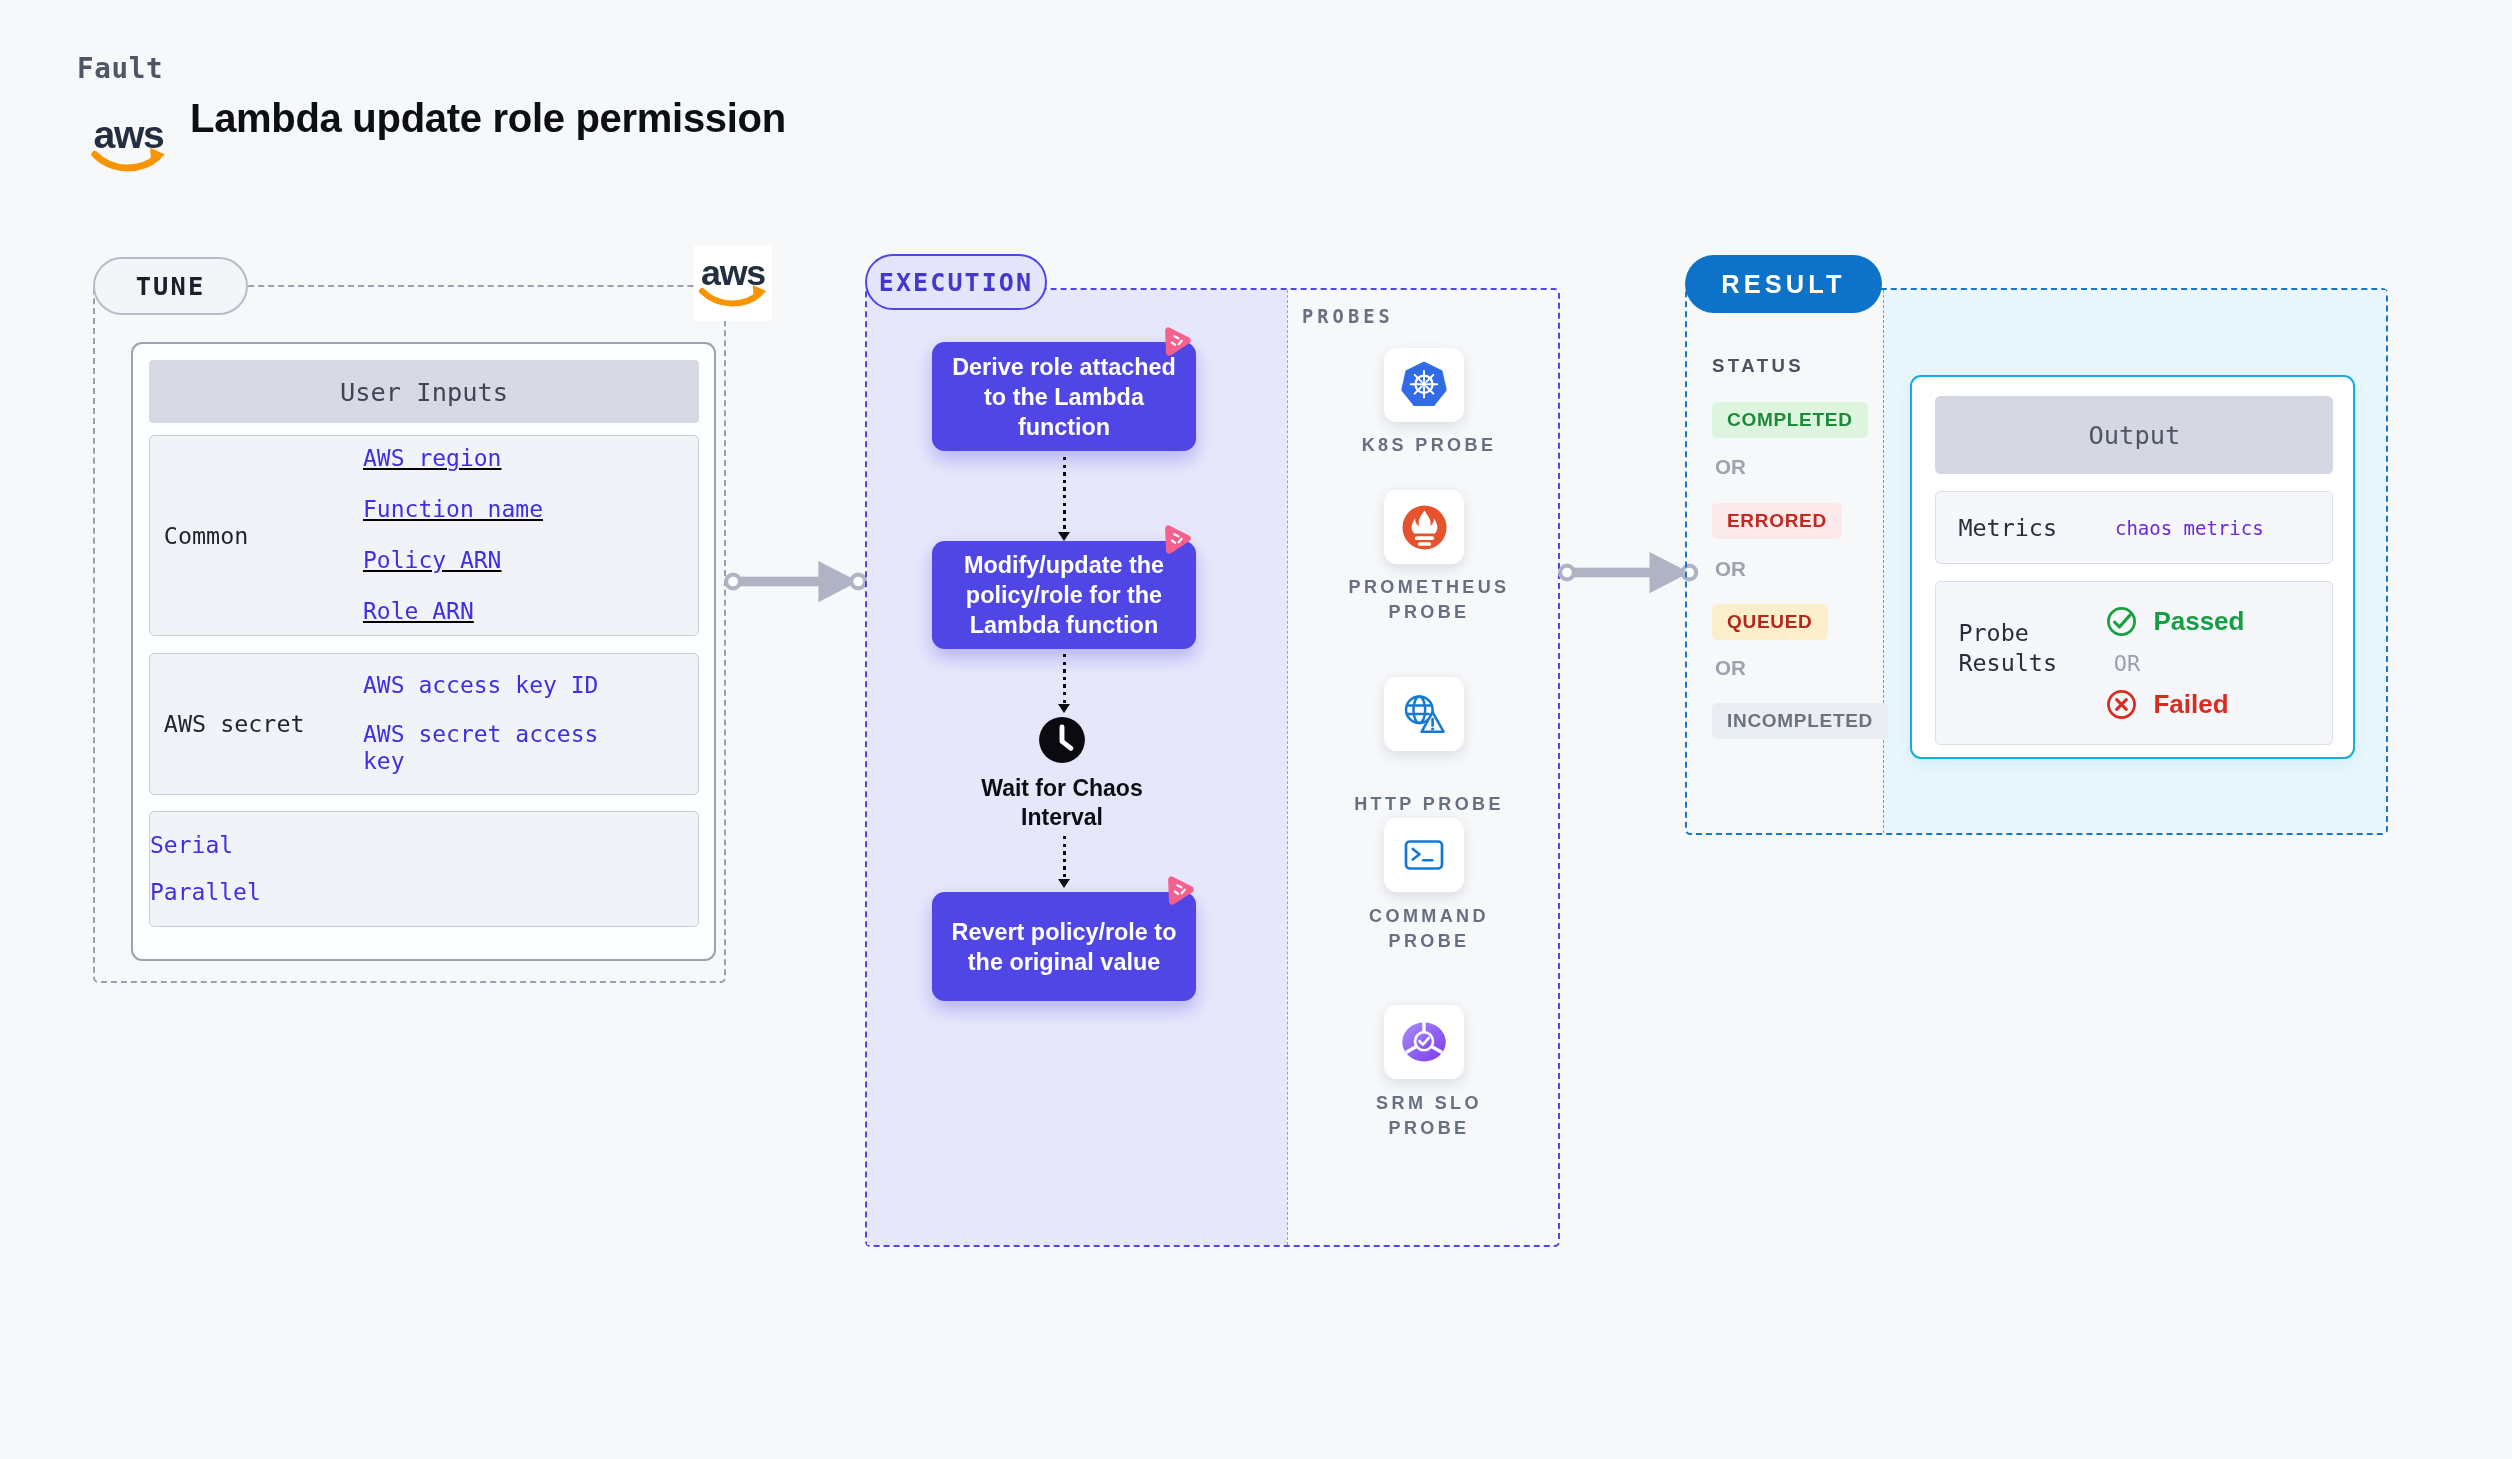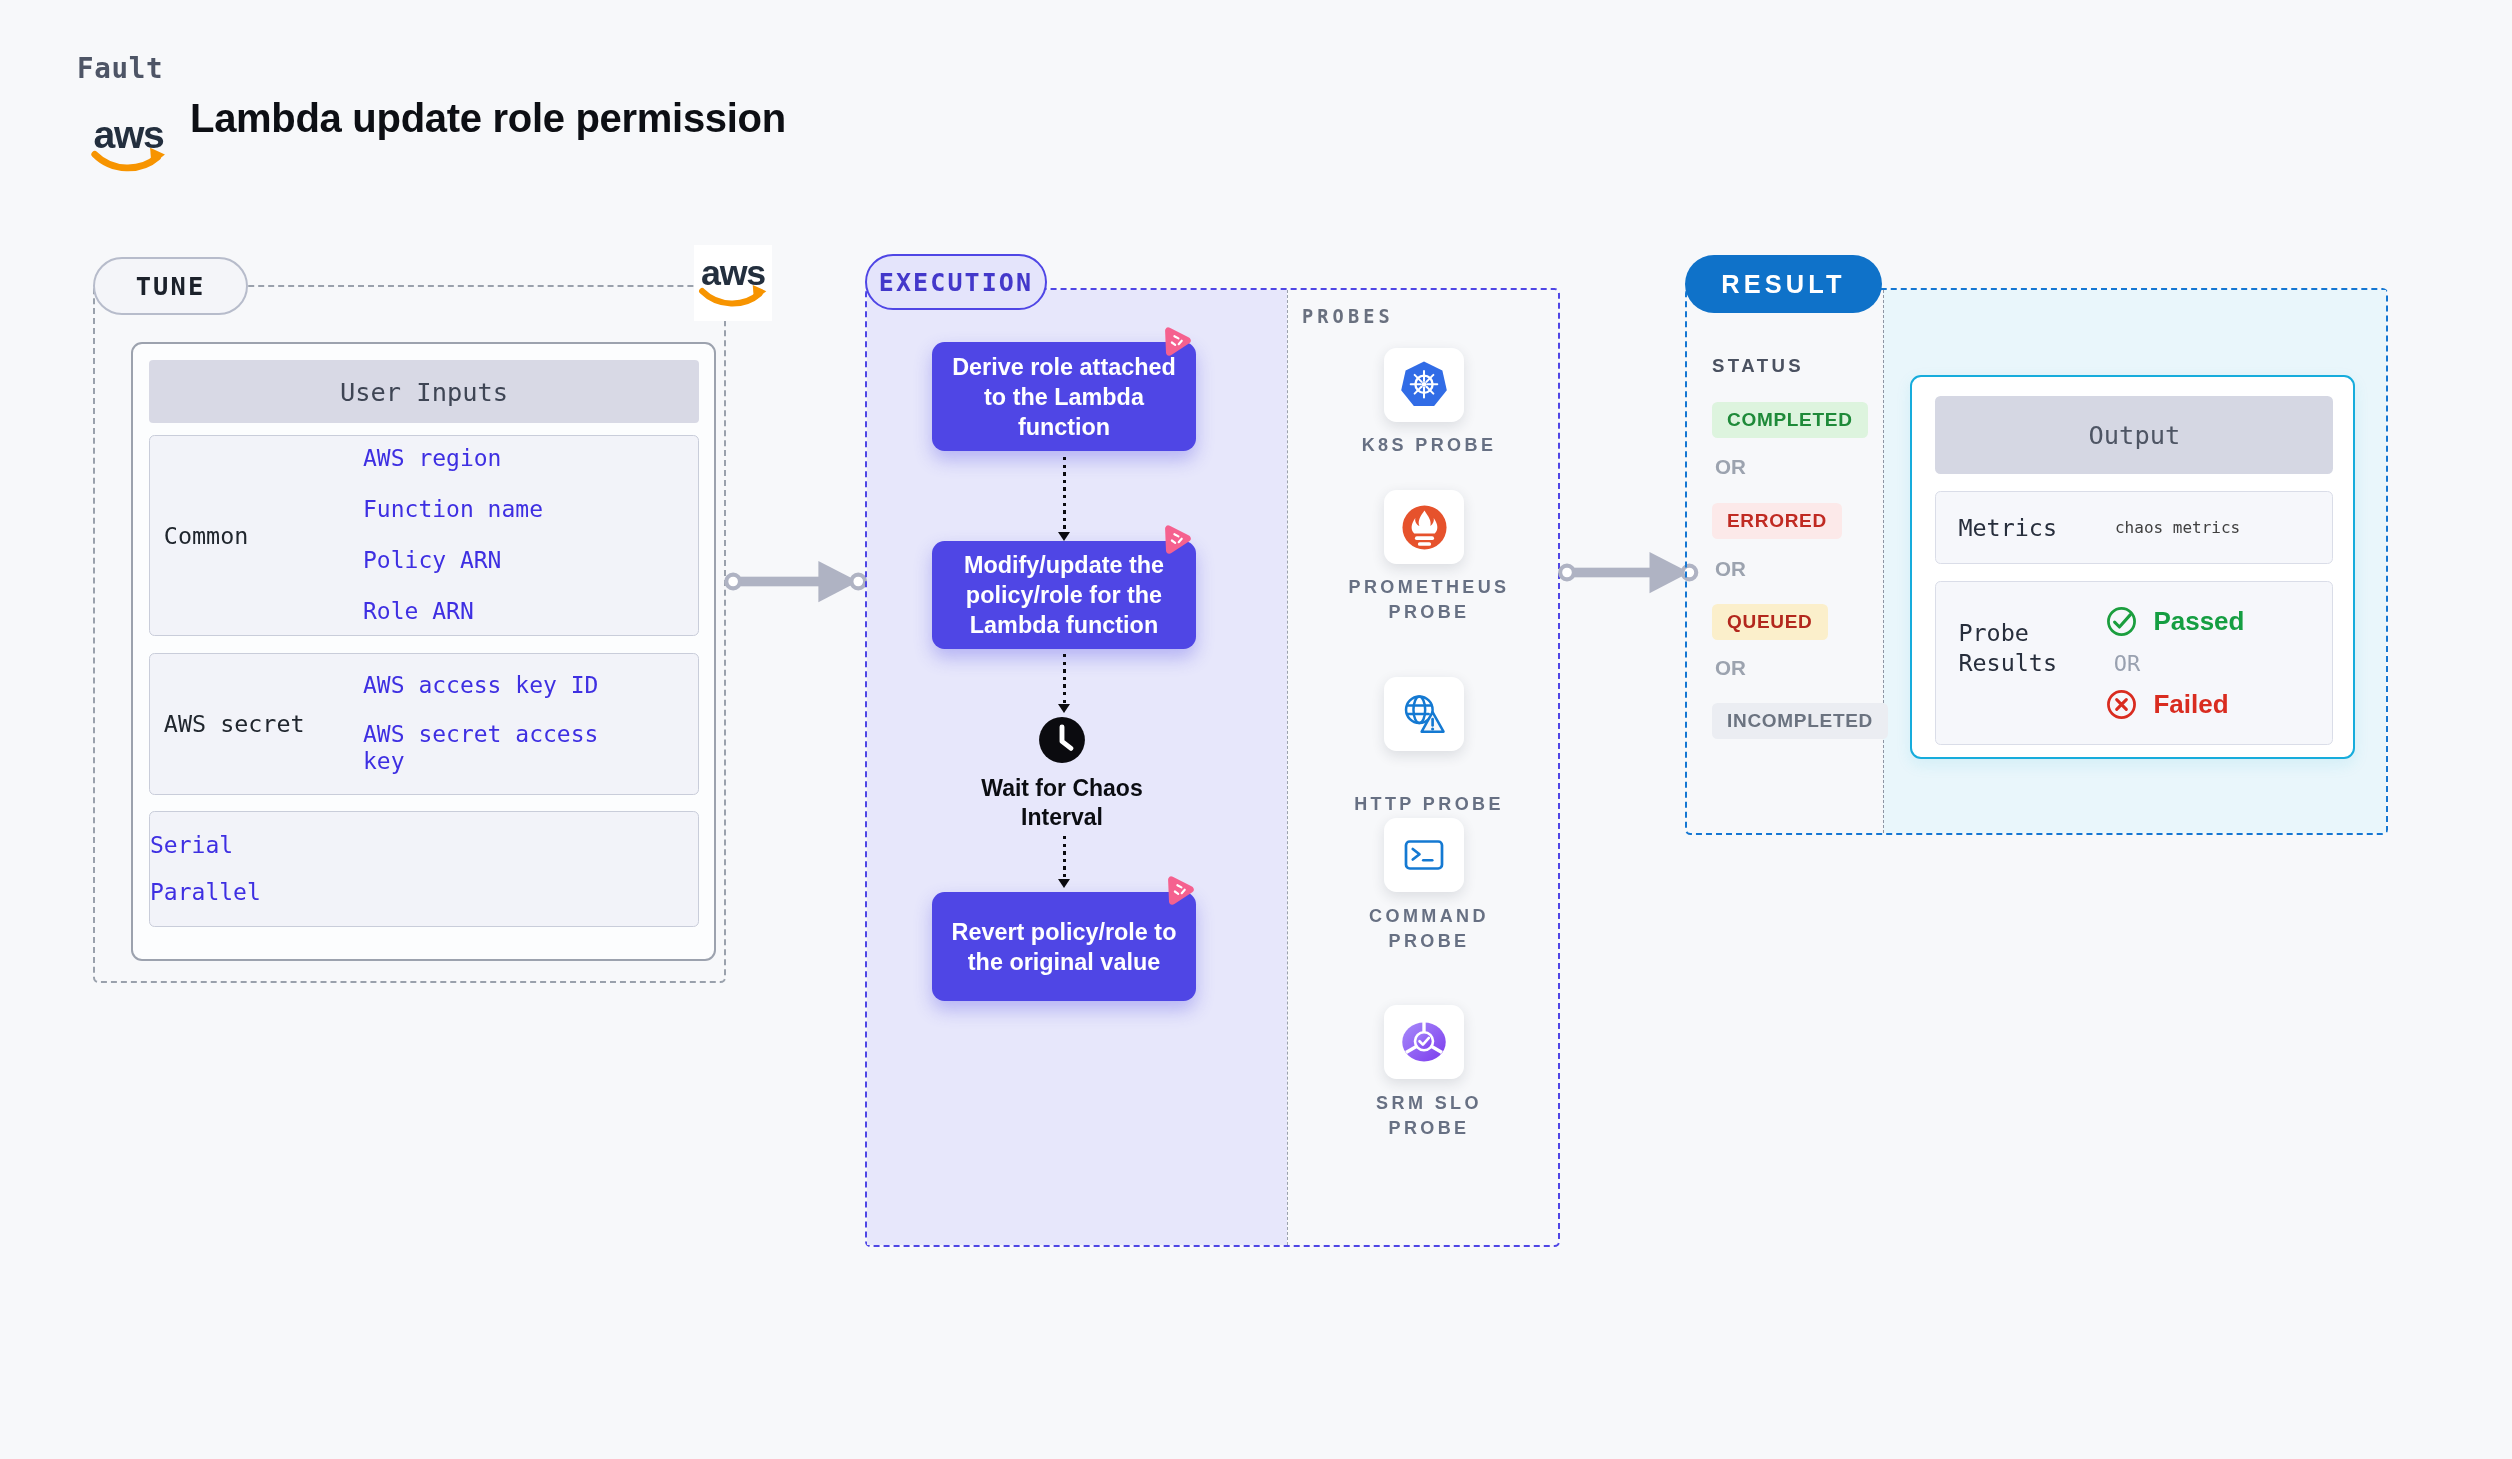--- a/index.html
+++ b/index.html
@@ -53,21 +53,21 @@
   .badge-queued { background:#FBEFCB; color:#B3271D; }
   .badge-incompleted { background:#EBEDF2; color:#6B7380; }
   .or-label { font-size:20.6px; font-weight:600; color:#9CA3AF; }
 
   .output-card { background:#FFFFFF; border:2.8px solid #16ACDC; border-radius:11px; box-shadow:0 5.5px 15px rgba(22,172,220,0.10); }
   .output-header { background:#D5D7E3; border-radius:5.5px; display:flex; align-items:center; justify-content:center;
                    font-size:25.4px; color:#4E5564; }
   .output-row { background:#F6F7FB; border:1.4px solid #DADDE8; border-radius:5.5px; display:flex; }
   .output-row-label { width:158px; padding-left:22px; display:flex; flex-direction:column; justify-content:center;
                       font-size:23.4px; color:#272E3C; line-height:30px; }
-  .metrics-link { font-size:16px; color:#404040; cursor:pointer; }
+  .metrics-link { font-size:19px; color:#6d28d9; cursor:pointer; }
   .result-line { display:flex; align-items:center; gap:15px; }
   .passed-text { font-size:26px; font-weight:700; color:#159E42; }
   .failed-text { font-size:26px; font-weight:700; color:#D92C20; }
   .or-small { font-size:22px; color:#99A1B0; }
 </style>
 </head>
 <body>
 
 <div class="canvas">
 
@@ -90,21 +90,21 @@
     <text x="60" y="52" text-anchor="middle" font-family="Liberation Sans, DejaVu Sans, sans-serif" font-size="58" font-weight="700" fill="#232F3E" letter-spacing="-2">aws</text>
     <path d="M10 62 C 36 88, 78 88, 103 66" stroke="#F79400" stroke-width="10" fill="none" stroke-linecap="round"></path>
     <path d="M92 52 L114 62 L94 78 Z" fill="#F79400"></path>
   </svg>
 
   <div class="abs ui-card" style="left:131px; top:342px; width:585px; height:619px;">
     <div class="abs ui-header mono" style="left:16px; top:16px; width:550px; height:63px;">User Inputs</div>
 
     <div class="abs row-box" style="left:16px; top:91px; width:550px; height:201px;">
       <div class="row-label mono">Common</div>
-      <div class="row-values" style="gap:23.4px;">
+      <div class="row-values" style="gap:23.4px;text-decoration:underline;">
         <span class="link mono">AWS region</span>
         <span class="link mono">Function name</span>
         <span class="link mono">Policy ARN</span>
         <span class="link mono">Role ARN</span>
       </div>
     </div>
 
     <div class="abs row-box" style="left:16px; top:309px; width:550px; height:142px;">
       <div class="row-label mono">AWS secret</div>
       <div class="row-values" style="gap:20.6px;">

